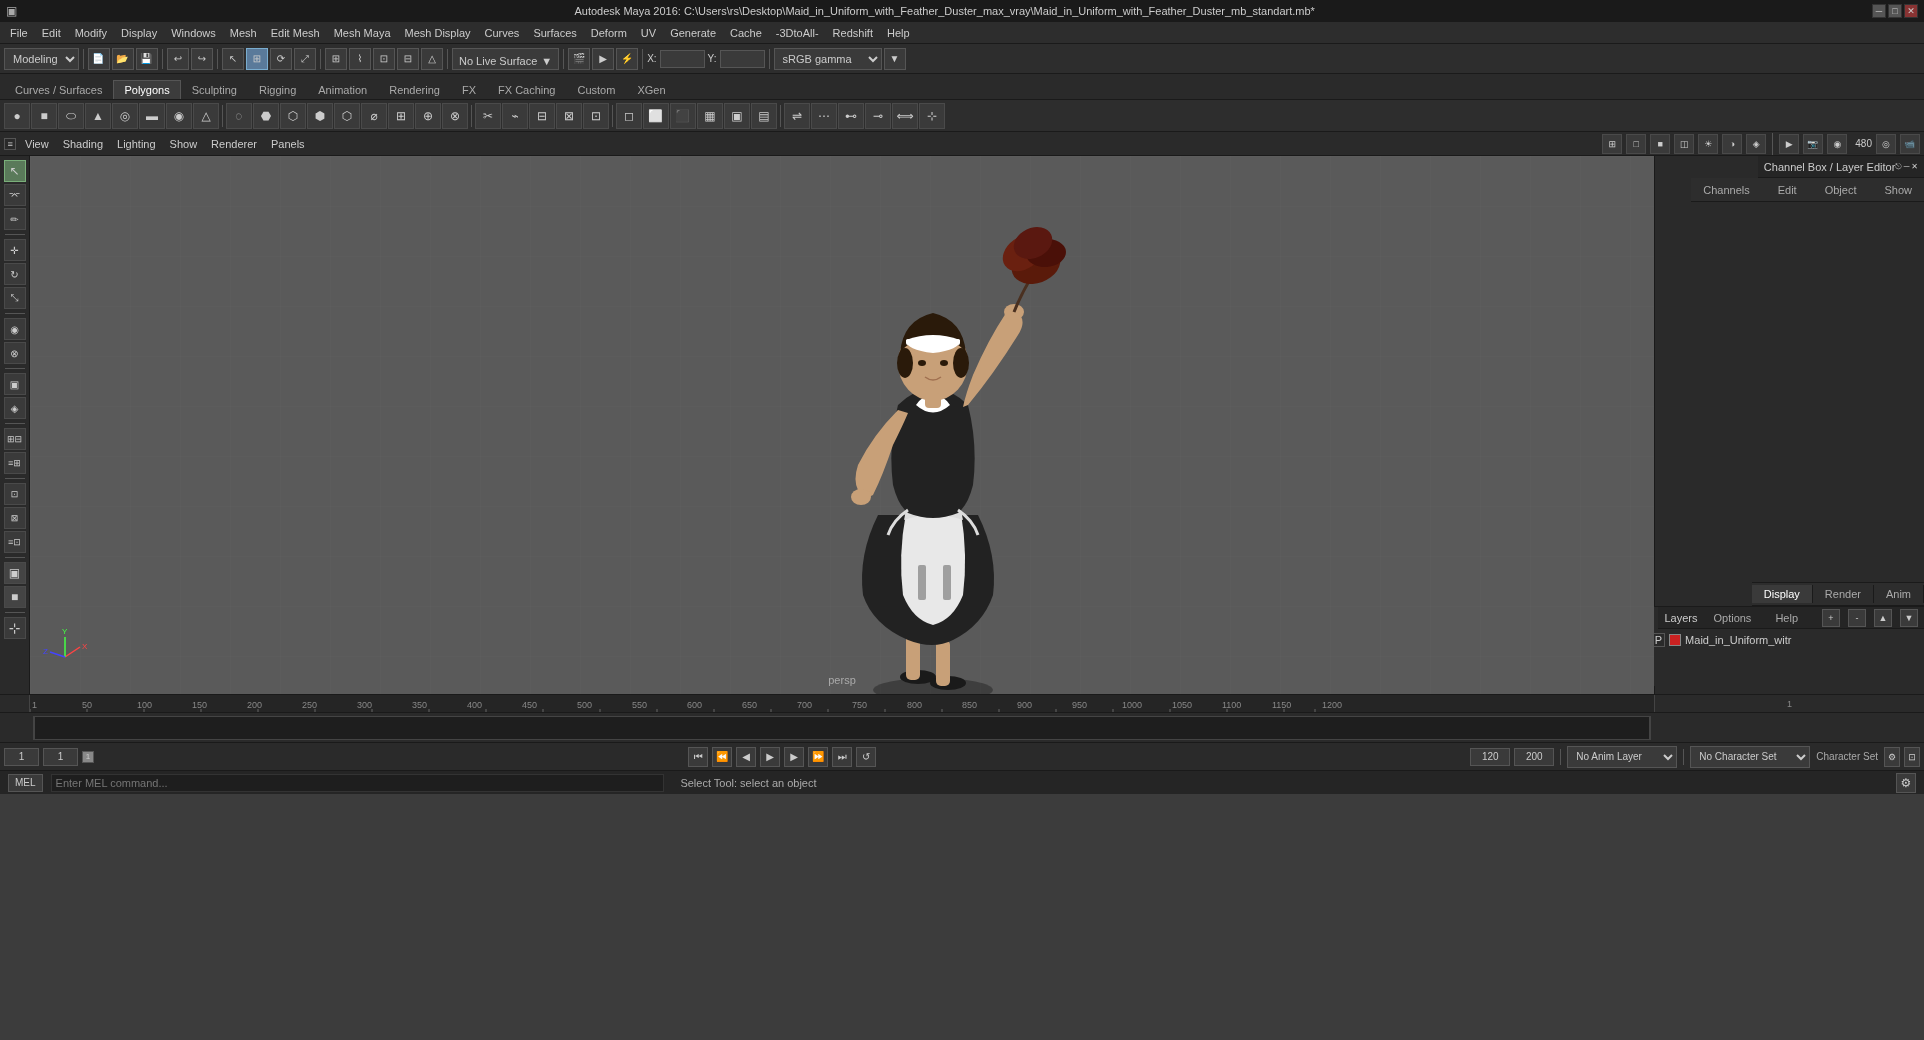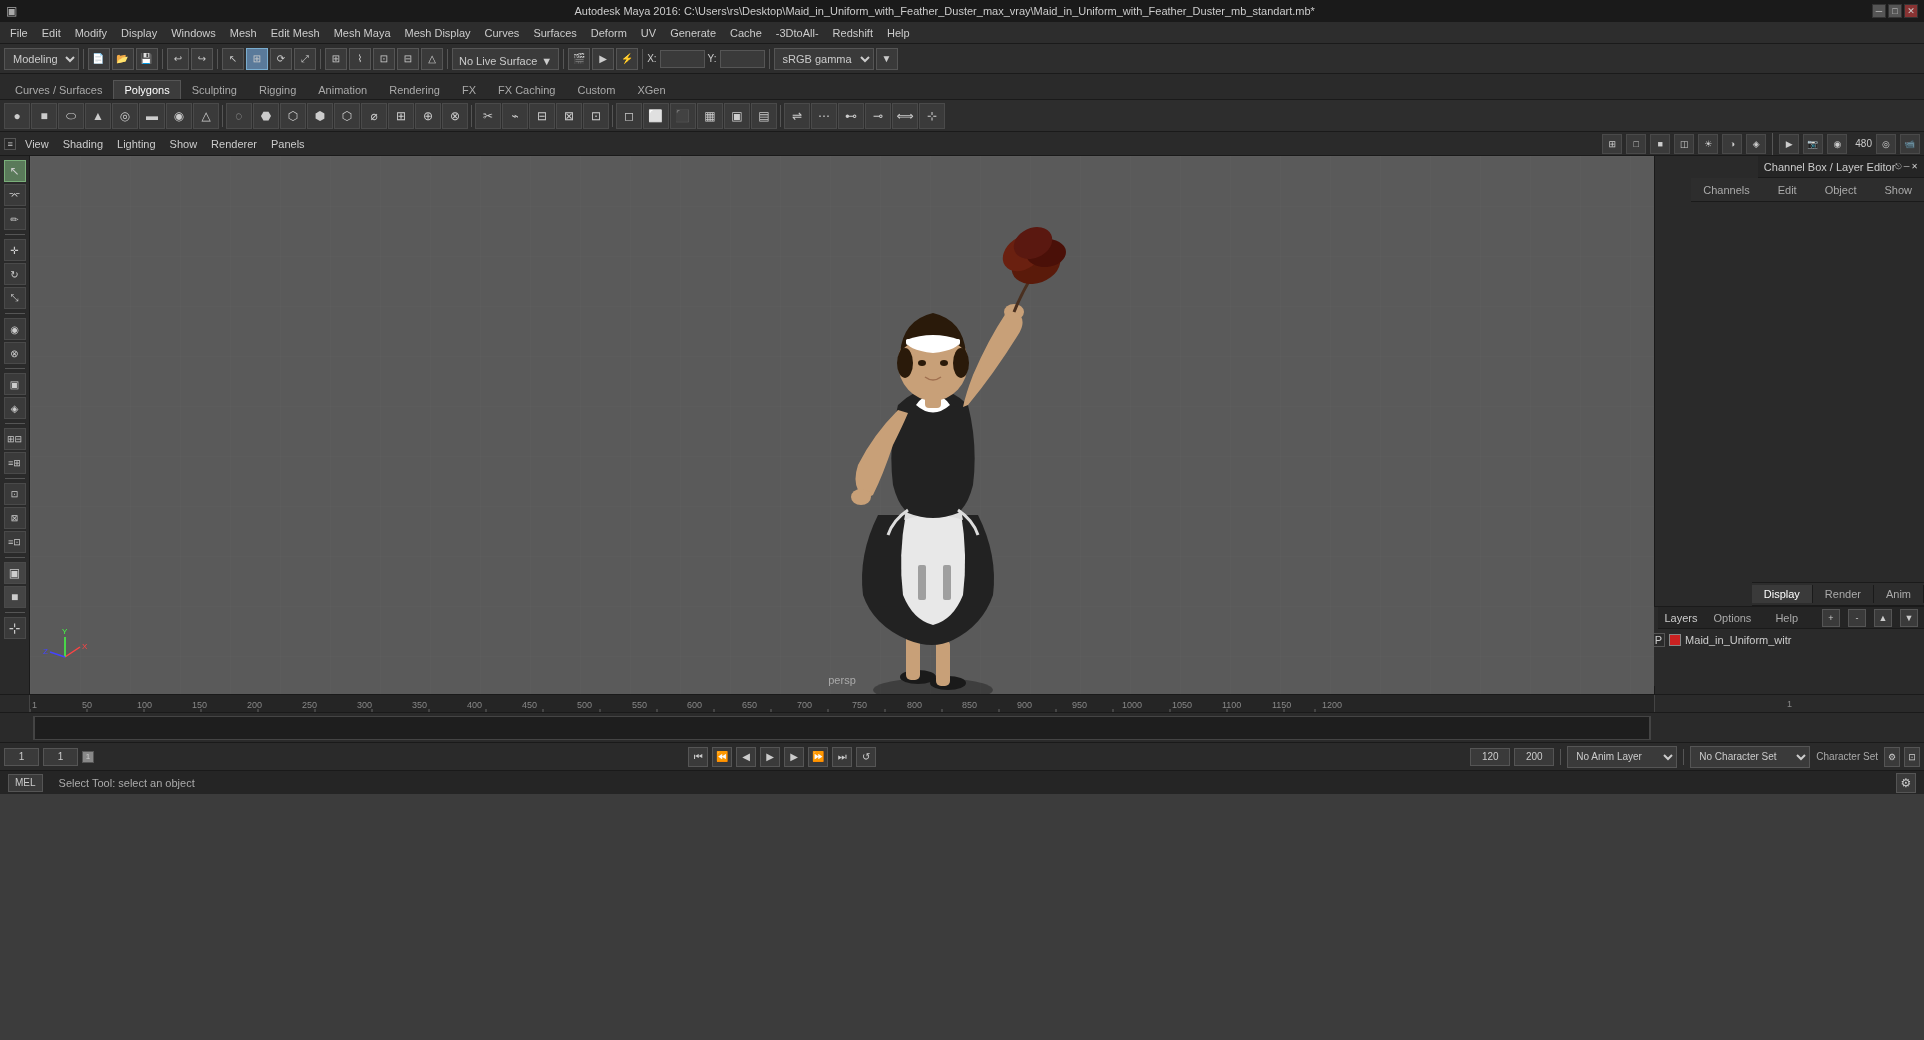--- a/index.html
+++ b/index.html
@@ -523,21 +523,21 @@
   <div class="toolbar-btn">▶</div>
   <div class="toolbar-btn">⚡</div>
   <div class="toolbar-separator"></div>
   <div style="display:flex;align-items:center;gap:3px;font-size:10px;color:#ccc;">
     <span>X:</span>
     <input type="text" class="pb-input" style="width: 45px;">
     <span>Y:</span>
     <input type="text" class="pb-input" style="width: 45px;">
   </div>
   <div class="toolbar-separator"></div>
-  <select class="toolbar-dropdown" style="width:100px;">
+  <select class="toolbar-dropdown" style="width:108px;">
     <option>sRGB gamma</option>
   </select>
   <div class="toolbar-btn">▼</div>
 </div>
 
 <div id="tabs-row">
   <div class="tab-item">Curves / Surfaces</div>
   <div class="tab-item active">Polygons</div>
   <div class="tab-item">Sculpting</div>
   <div class="tab-item">Rigging</div>
@@ -877,15 +877,16 @@
   </select>
 
   <span style="font-size:10px;color:#aaa;margin:0 2px;">Character Set</span>
 
   <div class="pb-btn" style="width:16px;font-size:9px;">⚙</div>
   <div class="pb-btn" style="width:16px;font-size:9px;">⊡</div>
 </div>
 
 <div id="status-bar">
   <button class="mel-btn">MEL</button>
+  <input type="text" style="flex: 1 1 0%; background: rgb(30, 30, 30); border: 1px solid rgb(51, 51, 51); color: rgb(204, 204, 204); font-size: 11px; padding: 2px 4px; height: 18px;" placeholder="Enter MEL command...">
   <span style="flex:2;margin-left:8px;color:#aaa;font-size:11px;">Select Tool: select an object</span>
   <div class="pb-btn" style="font-size:12px;">⚙</div>
 </div>
 
 </body></html>

